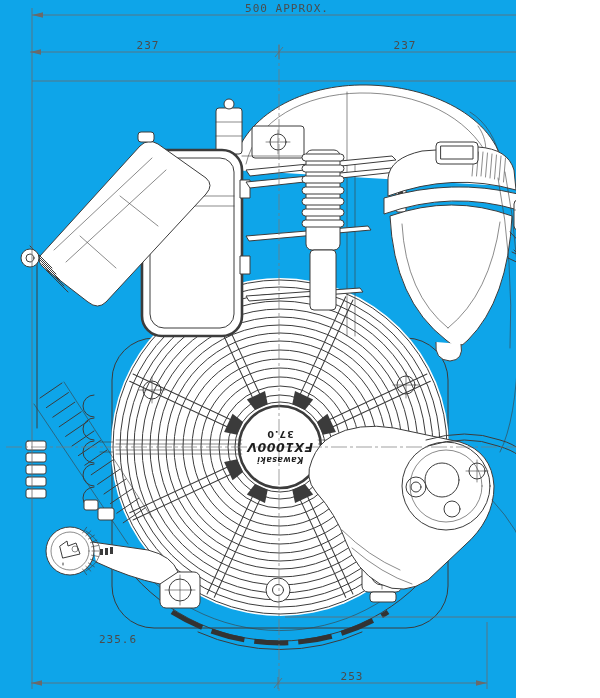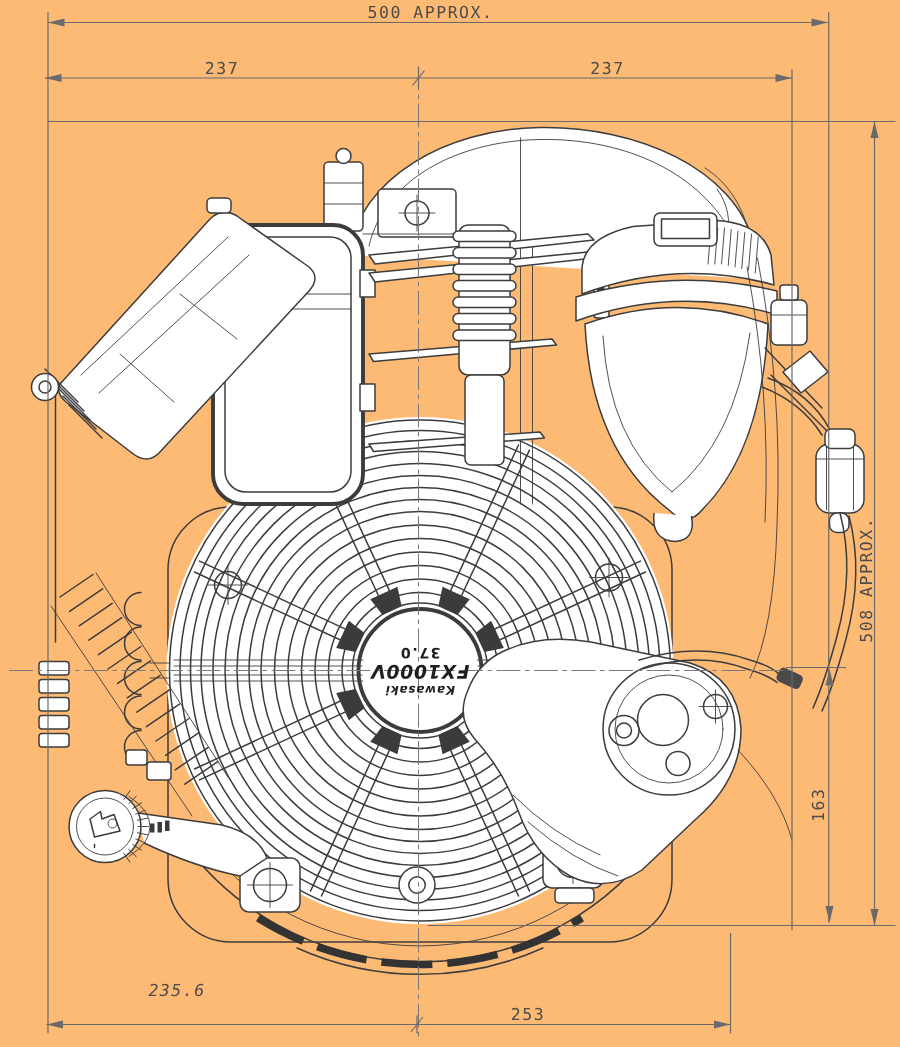--- a/index.html
+++ b/index.html
@@ -1,16 +1,16 @@
 <!DOCTYPE html>
 <html><head>
 <meta charset="utf-8">
 <style>
   html,body{margin:0;padding:0;background:#fff;}
-  .canvas{position:relative;width:600px;height:698px;background:#fdba74;overflow:hidden;
+  .canvas{position:relative;width:516px;height:698px;background:#0ea5e9;overflow:hidden;
           font-family:"DejaVu Sans Mono",monospace;}
   svg{position:absolute;left:0;top:0;}
   .eng{stroke:#3c3c3c;fill:none;stroke-width:1;stroke-linecap:round;stroke-linejoin:round;}
   .engf{stroke:#3c3c3c;fill:#fff;stroke-width:1;stroke-linejoin:round;}
   .thick{stroke-width:2.6;}
   .thin{stroke-width:.6;}
   .dim{stroke:#6a6a6a;fill:none;stroke-width:.8;}
   .dimf{fill:#6a6a6a;stroke:none;}
   .cl{stroke:#7a7a7a;fill:none;stroke-width:.7;stroke-dasharray:16 3 3 3;}
   .dk{fill:#3b3b3b;stroke:none;}
@@ -417,21 +417,21 @@
 <div class="dimlabel" style="left:227px;top:2px;width:120px;">500 APPROX.</div>
 
 <div class="dimlabel" style="left:118px;top:39px;width:60px;">237</div>
 
 <div class="dimlabel" style="left:375px;top:39px;width:60px;">237</div>
 
 <div class="dimlabel vert" style="left:523px;top:380px;width:110px;">508 APPROX.</div>
 
 <div class="dimlabel vert" style="left:526px;top:530px;width:40px;">163</div>
 
-<div class="dimlabel" style="left:88px;top:654px;width:60px;font-style:italic;">235.6</div>
+<div class="dimlabel" style="left:88px;top:633px;width:60px;">235.6</div>
 
 <div class="dimlabel" style="left:322px;top:670px;width:60px;">253</div>
 
 <div class="decal">
   <span class="brand">Kawasaki</span>
   <span class="model">FX1000V</span>
   <span class="value">37.0</span>
 </div>
 
 </div>

